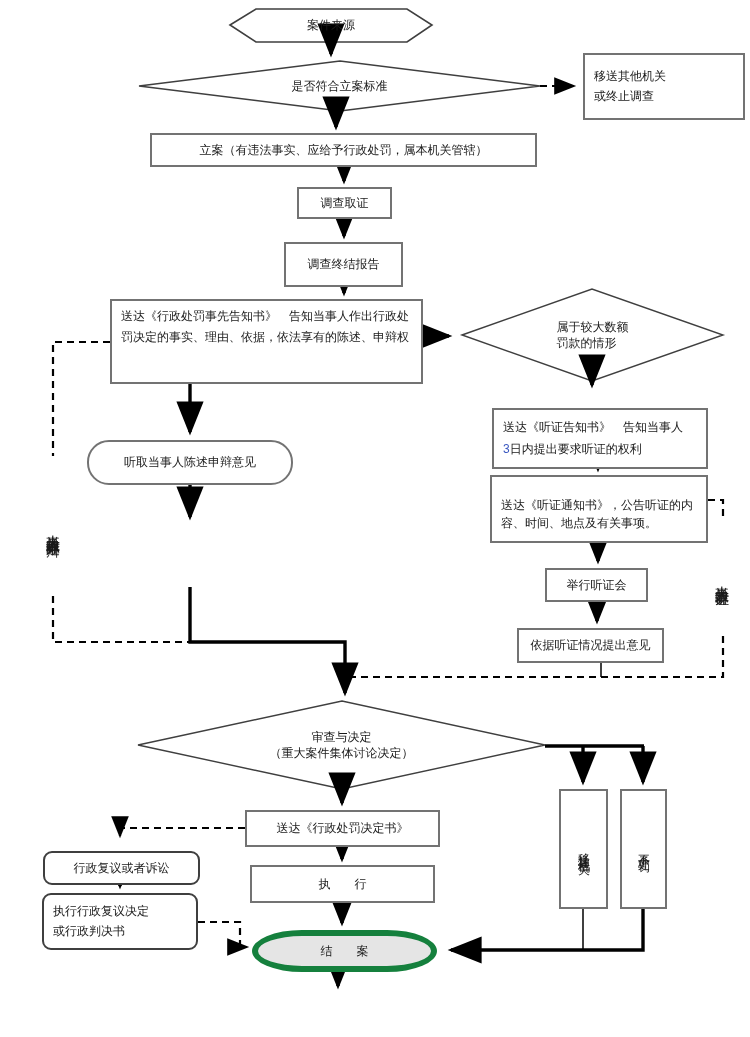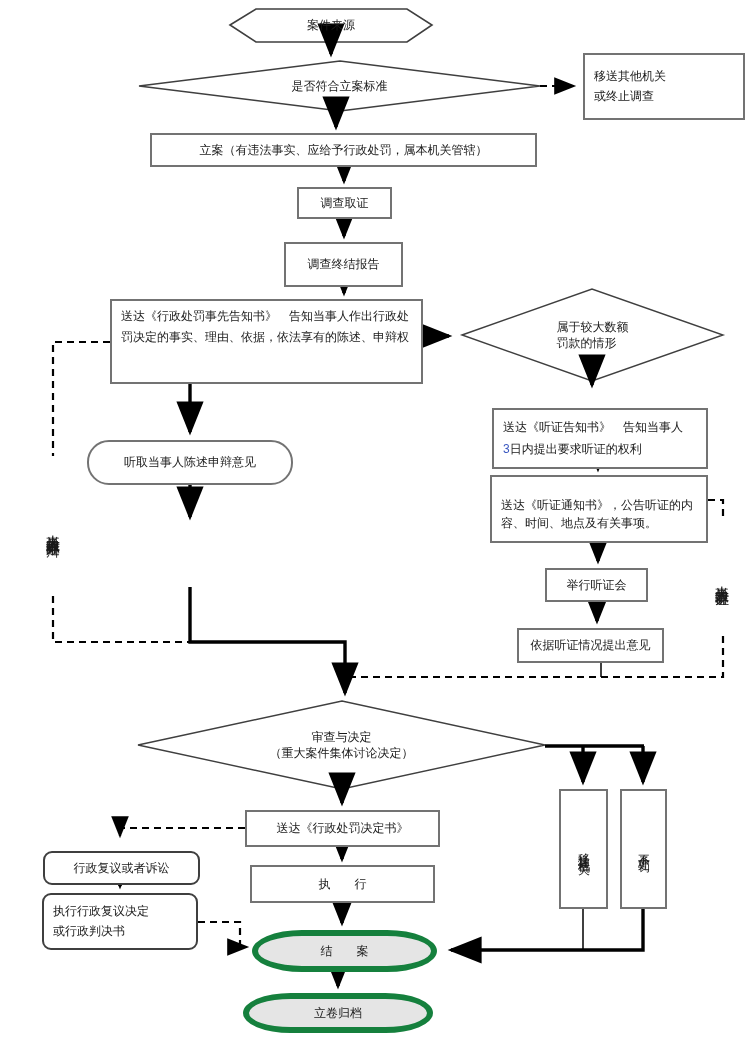--- a/index.html
+++ b/index.html
@@ -130,21 +130,20 @@
 
   <div class="node rect" style="left:245px;top:810px;width:195px;height:37px;">送达《行政处罚决定书》</div>
 
   <div class="node overlay pre" style="left:138px;top:701px;width:407px;height:88px;">审查与决定
 （重大案件集体讨论决定）</div>
 
   <div class="node rect" style="left:250px;top:865px;width:185px;height:38px;">执　　行</div>
 
   <div class="node oval" style="left:252px;top:930px;width:185px;height:42px;">结　　案</div>
 
-  <div class="node oval" style="left:243px;top:993px;width:190px;height:40px;">立卷归档</div>
 
   <div class="node round" style="left:43px;top:843px;width:157px;height:34px;margin-top:8px;">行政复议或者诉讼</div>
 
   <div class="node round pre left pad" style="left:42px;top:893px;width:156px;height:57px;line-height:1.6;">执行行政复议决定
 或行政判决书</div>
 
   <div class="node rect vtext" style="left:559px;top:789px;width:49px;height:120px;">移送其他机关</div>
 
   <div class="node rect vtext" style="left:620px;top:789px;width:47px;height:120px;">不予处罚</div>
 

